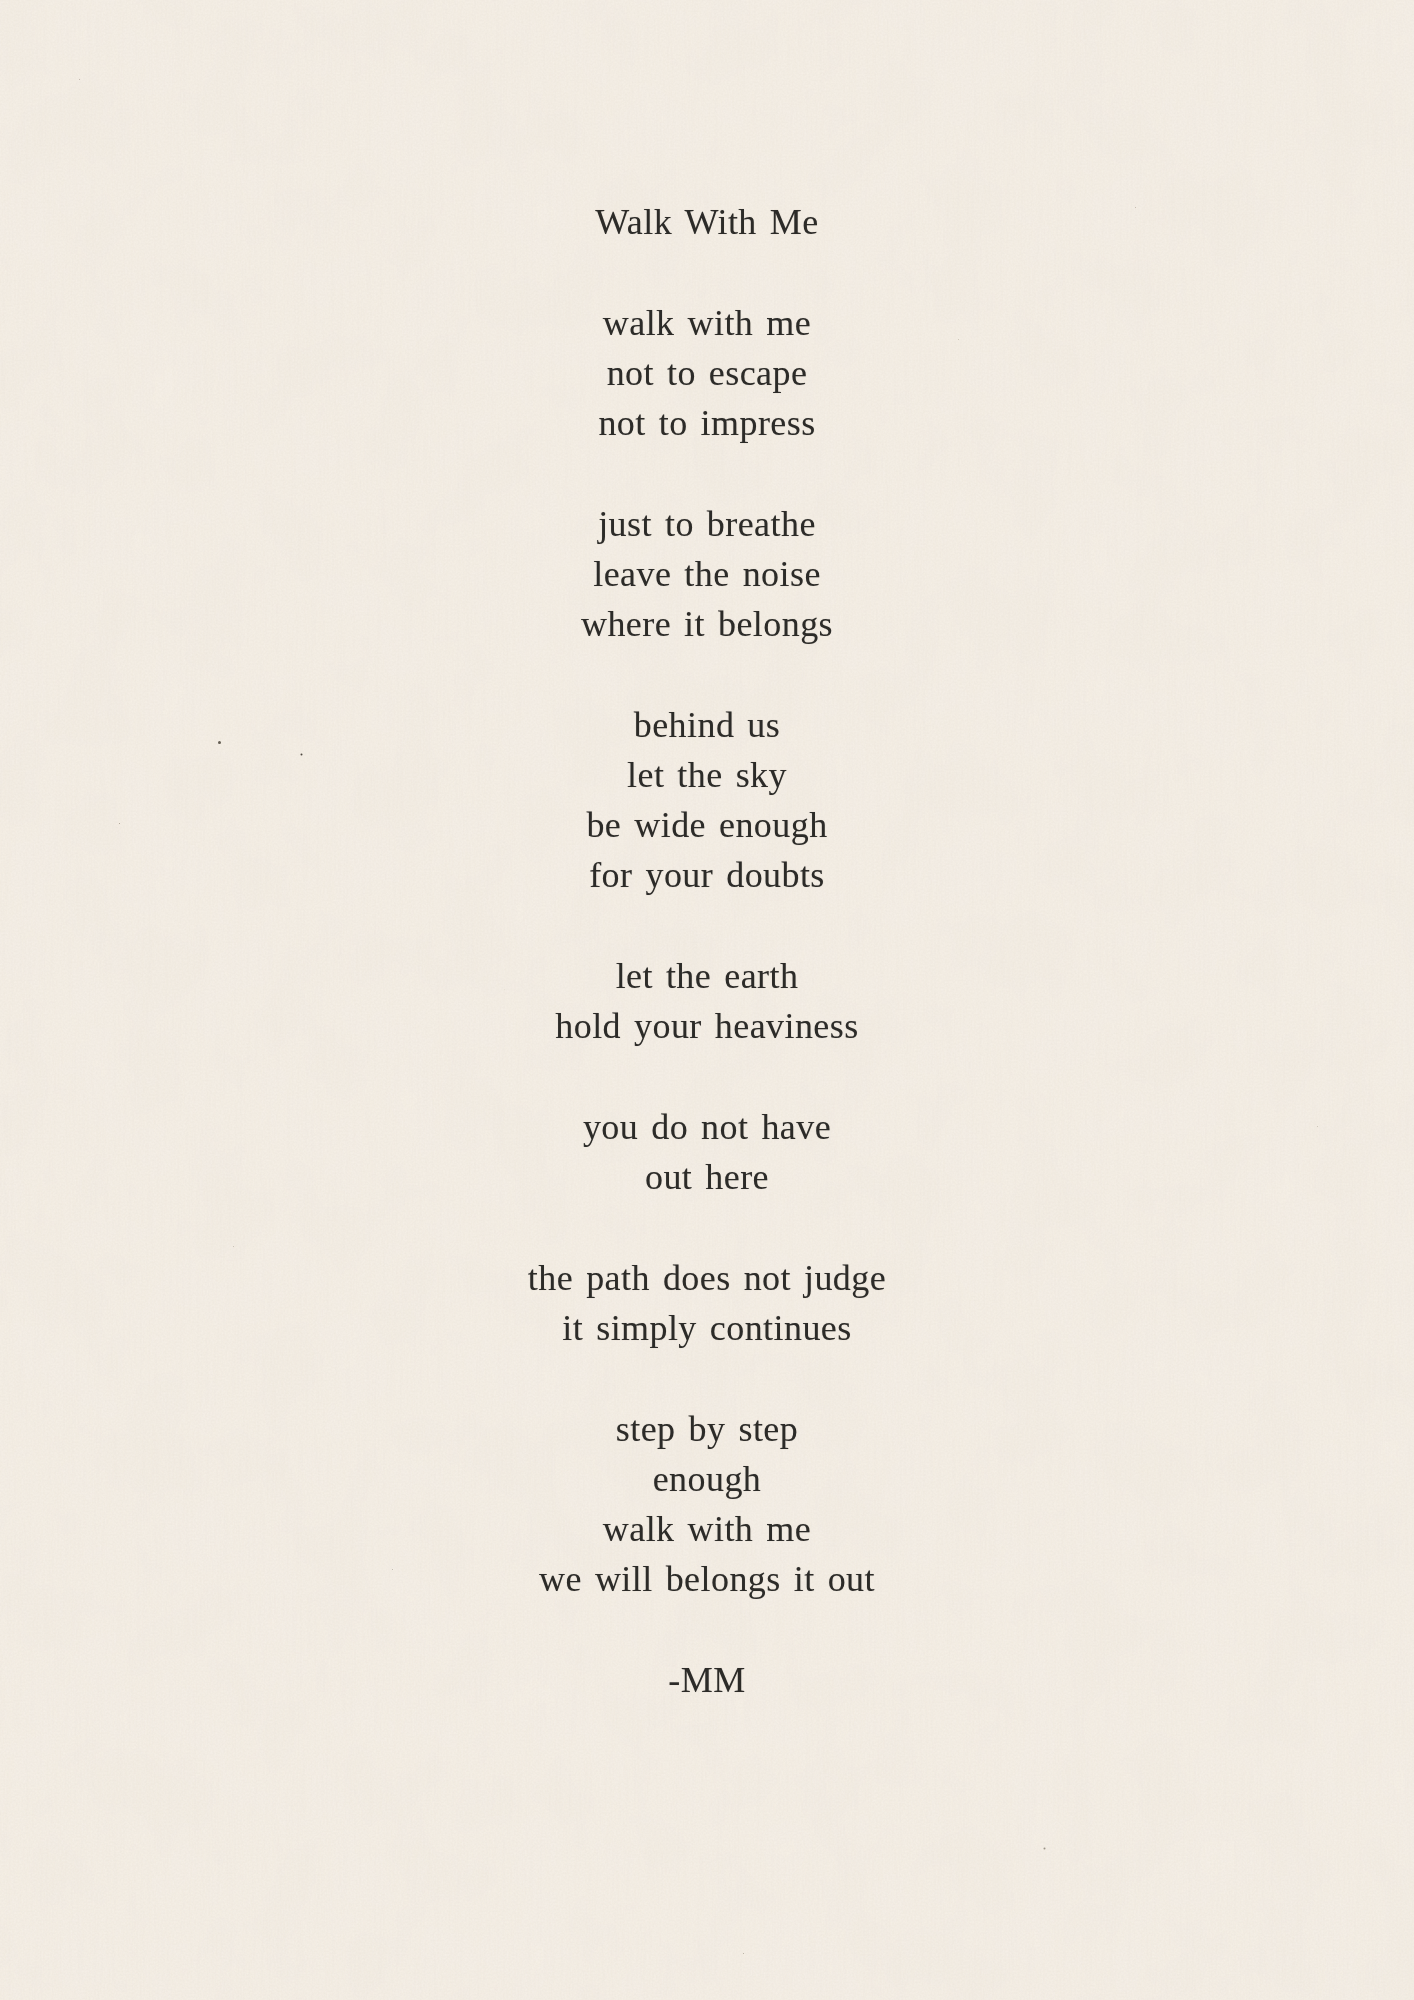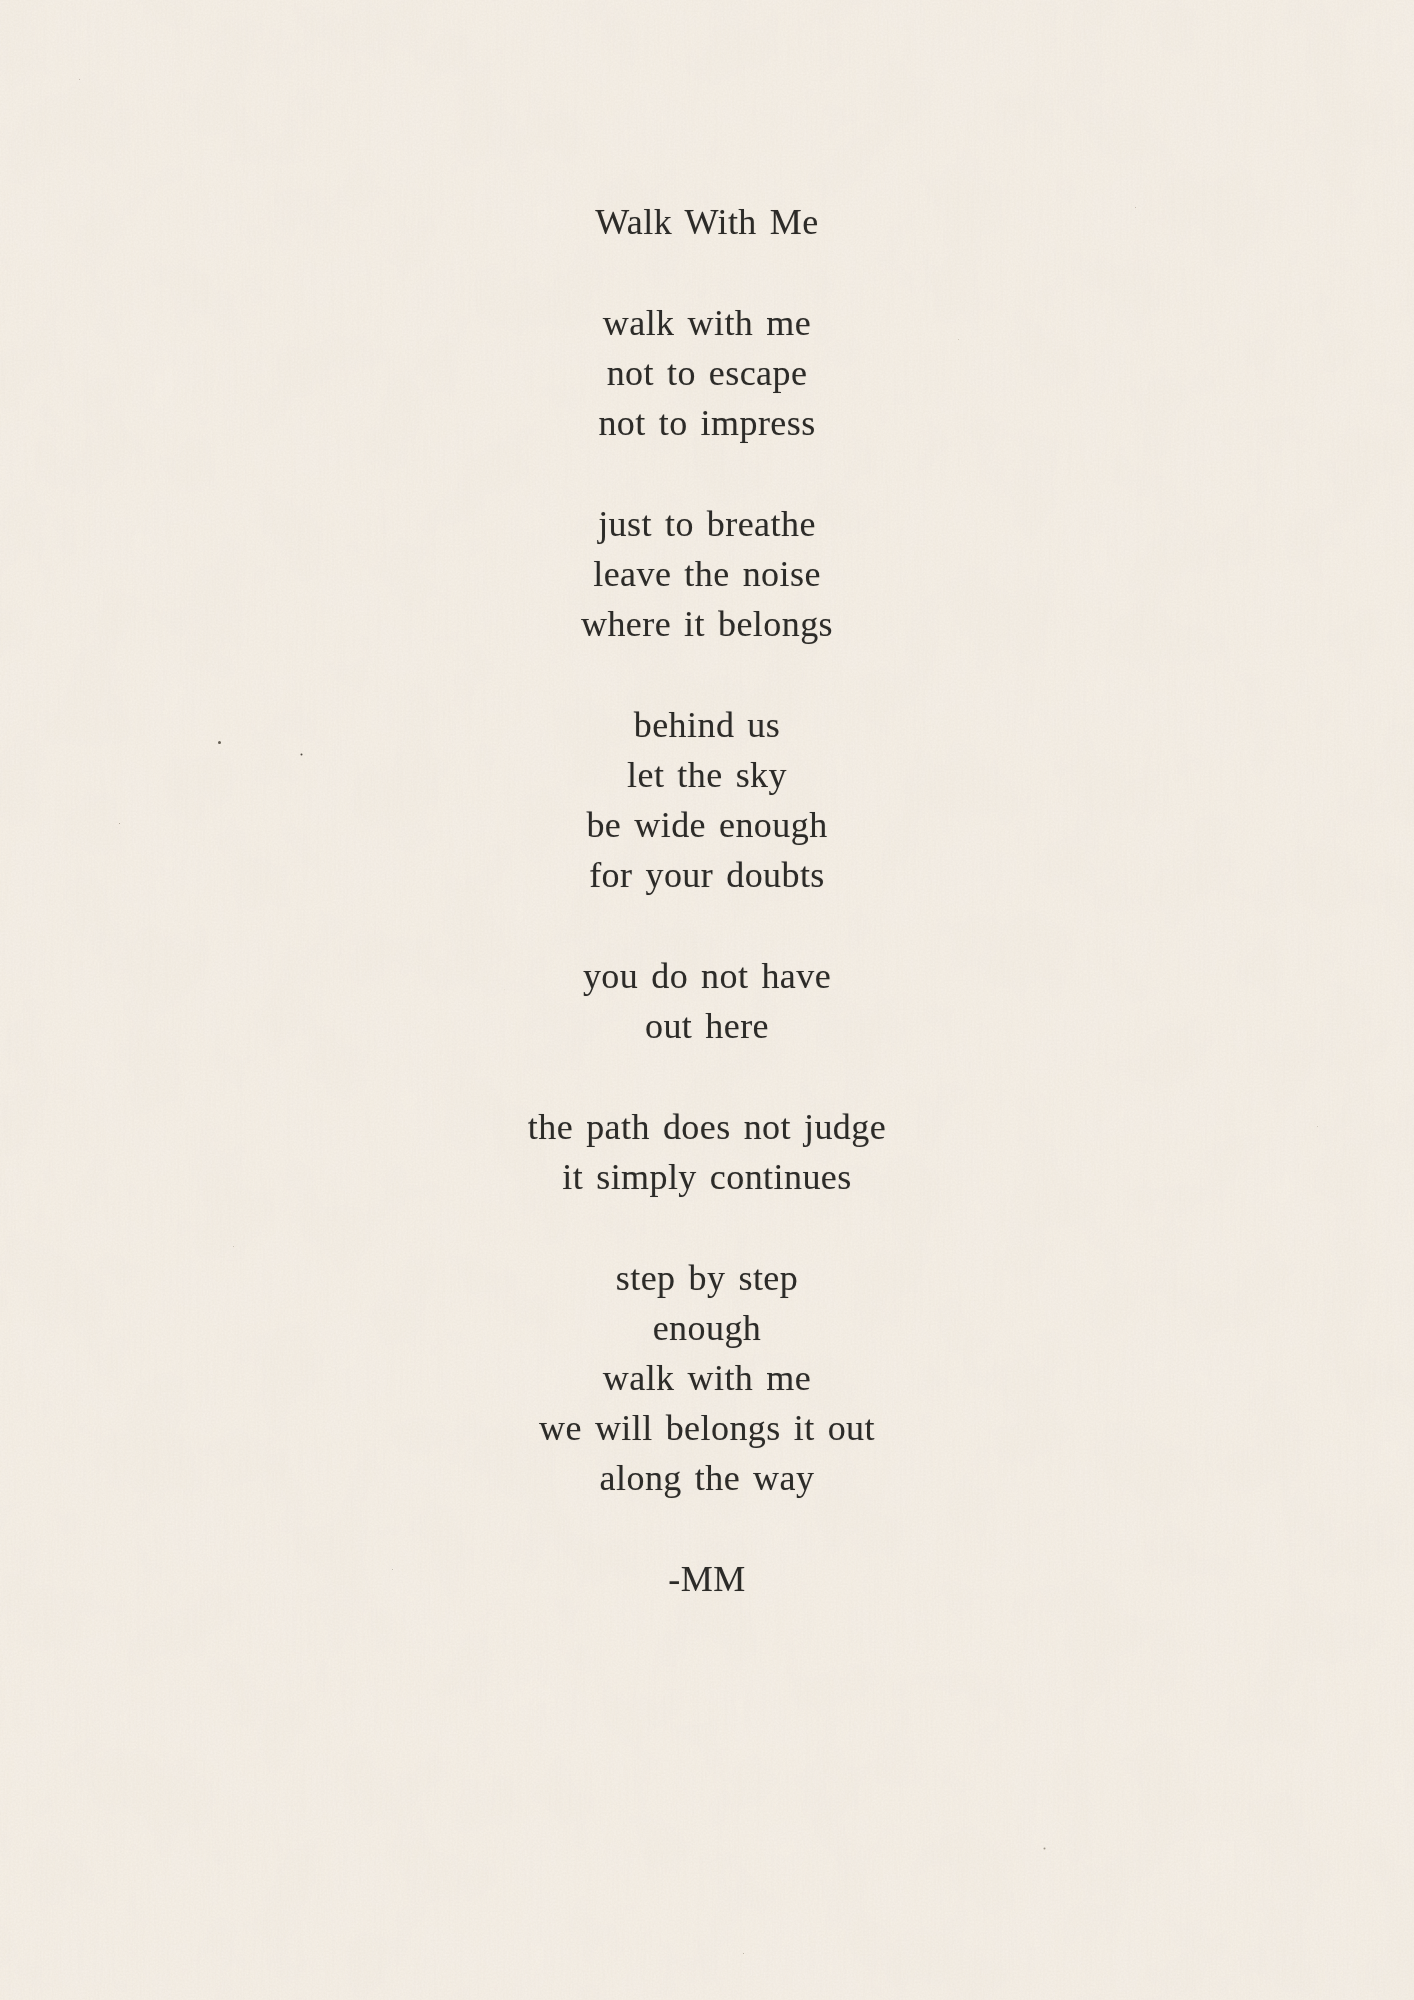--- a/index.html
+++ b/index.html
@@ -121,34 +121,37 @@
       <p class="line">where it belongs</p>
     </div>
 
     <div class="stanza">
       <p class="line">behind us</p>
       <p class="line">let the sky</p>
       <p class="line">be wide enough</p>
       <p class="line">for your doubts</p>
     </div>
 
+    <div class="stanza">
+      <p class="line">let the earth</p>
+      <p class="line">hold your heaviness</p>
+    </div>
 
     <div class="stanza">
       <p class="line">you do not have</p>
       <p class="line">out here</p>
     </div>
 
     <div class="stanza">
       <p class="line">the path does not judge</p>
       <p class="line">it simply continues</p>
     </div>
 
     <div class="stanza">
       <p class="line">step by step</p>
       <p class="line">enough</p>
       <p class="line">walk with me</p>
       <p class="line">we will belongs it out</p>
-      <p class="line">along the way</p>
     </div>
 
     <p class="line signature">-MM</p>
   </main>
 </div>
 
 </body></html>

